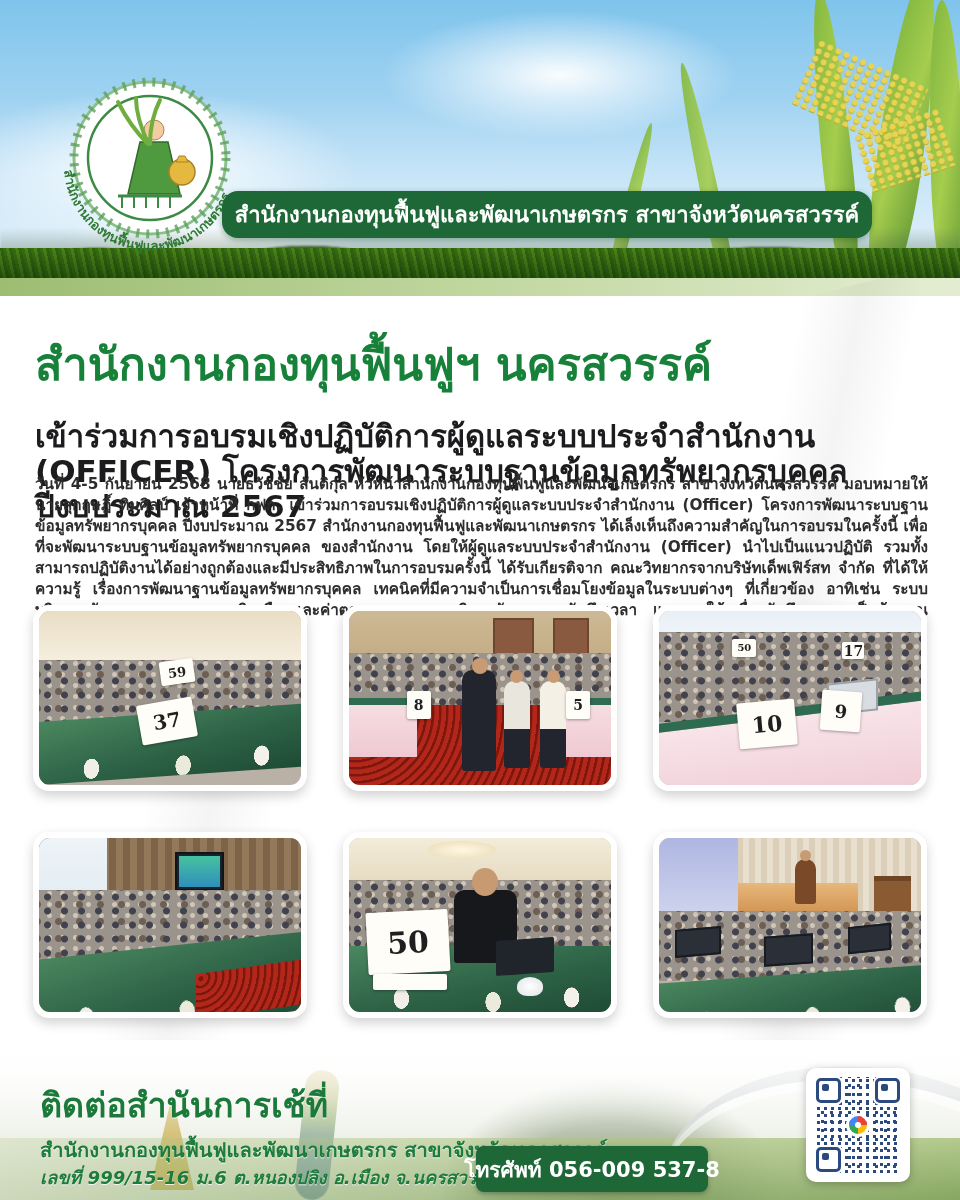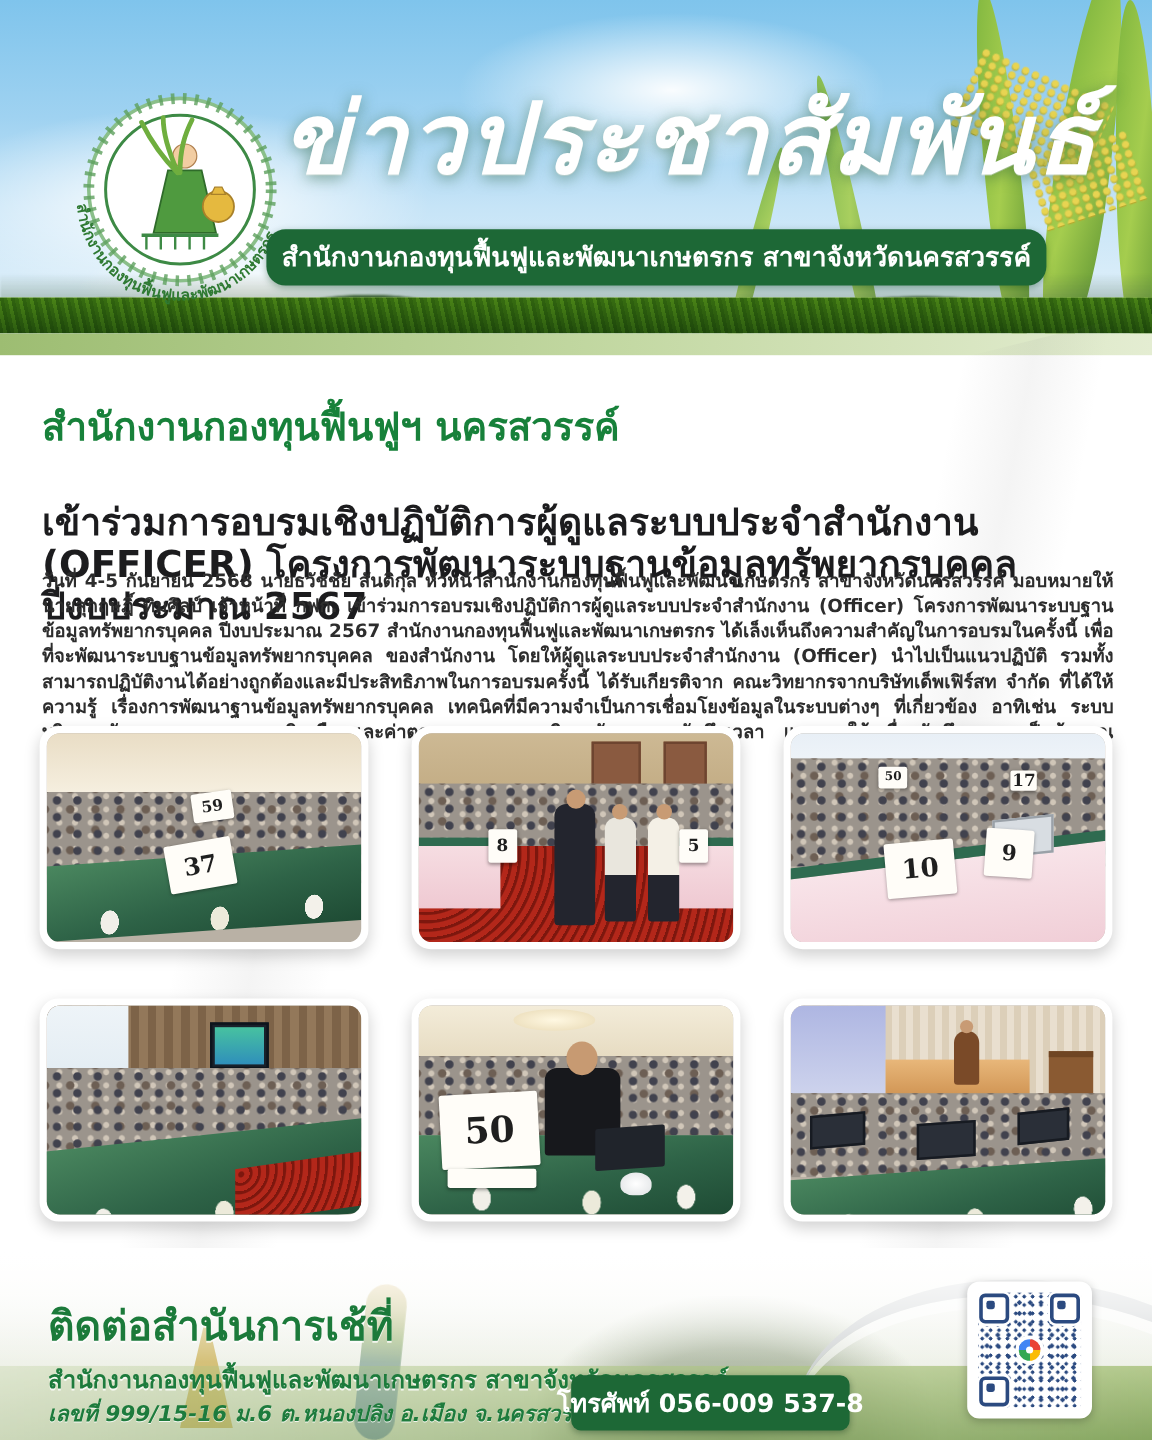--- a/index.html
+++ b/index.html
@@ -28,21 +28,21 @@
   .logo-badge{position:absolute;left:52px;top:68px;width:196px;height:196px;}
   .script-title{position:absolute;left:210px;top:40px;width:730px;height:150px;display:flex;align-items:center;justify-content:center;
         color:#ffffff;font-size:82px;font-weight:bold;font-style:italic;letter-spacing:2px;white-space:nowrap;
         text-shadow:0 3px 12px rgba(40,95,55,.55),0 1px 0 rgba(255,255,255,.6);}
   .ribbon{position:absolute;left:222px;top:191px;width:650px;height:47px;background:#1d6836;border-radius:16px;
         display:flex;align-items:center;justify-content:center;box-shadow:0 2px 6px rgba(0,60,20,.35);}
   .ribbon span{color:#ffffff;font-size:22px;font-weight:bold;white-space:nowrap;}
   .fade-band{position:absolute;left:0;top:278px;width:960px;height:18px;
         background:linear-gradient(to right,#9dbd72,#c4d9a4 55%,#e4edd2);}
   
-  .art-title{position:absolute;left:35px;top:304px;width:900px;color:#17813a;font-size:32px;font-weight:bold;line-height:62px;white-space:nowrap;}
+  .art-title{position:absolute;left:35px;top:304px;width:900px;color:#17813a;font-size:45px;font-weight:bold;line-height:62px;white-space:nowrap;}
   .art-subtitle{position:absolute;left:35px;top:393px;width:895px;color:#1c1c1e;font-size:31px;font-weight:bold;line-height:35px;}
   .art-body{position:absolute;left:35px;top:459px;width:893px;color:#2d2d2d;font-size:15.3px;font-weight:600;line-height:21px;text-align:justify;}
   
   .photo-card{position:absolute;width:274px;height:186px;margin:0;background:#ffffff;border-radius:16px;
         box-shadow:0 5px 12px rgba(0,0,0,.18);padding:0;}
   .ph{position:absolute;inset:6px;border-radius:11px;overflow:hidden;background:#b9b1a5;}
   .lay{position:absolute;}
   .crowd{background-color:#9b948c;
         background-image:radial-gradient(circle,#41424e 3px,transparent 4px),
                          radial-gradient(circle,#6d5f54 3px,transparent 4px),
@@ -107,21 +107,20 @@
     <div class="leaf" style="left:880px;top:-30px;width:46px;height:330px;transform:rotate(8deg);"></div>
     <div class="leaf" style="left:820px;top:-10px;width:30px;height:300px;transform:rotate(-6deg);"></div>
     <div class="leaf" style="left:930px;top:0px;width:34px;height:300px;transform:rotate(-2deg);"></div>
     <div class="leaf" style="left:620px;top:120px;width:14px;height:200px;transform:rotate(14deg);opacity:.9;"></div>
     <div class="leaf" style="left:700px;top:60px;width:18px;height:260px;transform:rotate(-12deg);opacity:.9;"></div>
     <div class="grain" style="left:800px;top:60px;width:120px;height:70px;transform:rotate(24deg);"></div>
     <div class="grain" style="left:860px;top:120px;width:90px;height:60px;transform:rotate(-18deg);"></div>
     <div class="treeline"></div>
     <div class="grass"></div>
 
-    <div class="script-title">ข่าวประชาสัมพันธ์</div>
 
     <div class="logo-badge">
       <svg width="196" height="196" viewBox="0 0 196 196">
         <defs>
             <path id="arcpath" d="M 14,78 A 86,86 0 1 0 182,78"></path>
           </defs>
         <circle cx="98" cy="90" r="76" fill="#ffffff" stroke="#8abf8a" stroke-width="3"></circle>
         <circle cx="98" cy="90" r="76" fill="none" stroke="#5ea05e" stroke-width="9" stroke-dasharray="3 7" opacity=".8"></circle>
         <circle cx="98" cy="90" r="62" fill="#ffffff" stroke="#3d8a45" stroke-width="2.5"></circle>
 

